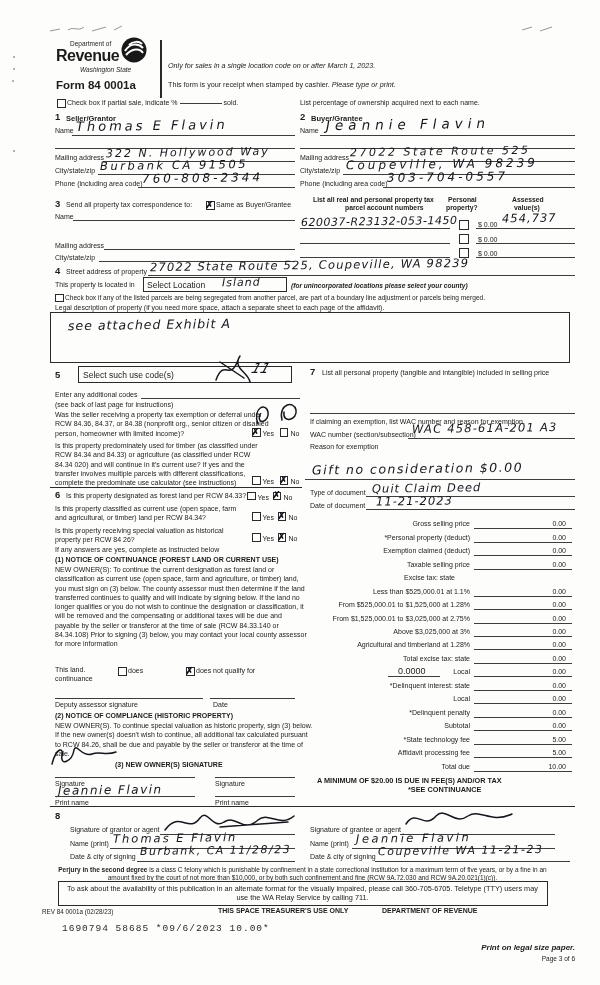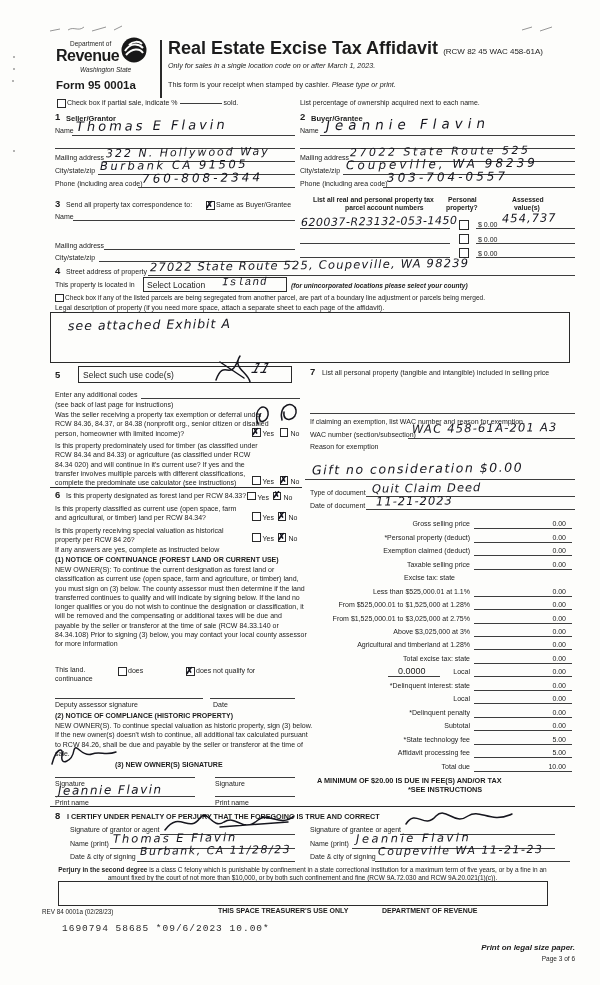--- a/index.html
+++ b/index.html
@@ -40,23 +40,22 @@
   <span class="dot" style="left:12px;top:80px;"></span>
   <span class="dot" style="left:13px;top:150px;"></span>
 
   <span class="t" style="left:70px;top:40px;font-size:6.5px;">Department of</span>
   <svg style="left:120px;top:36px;" width="28" height="28" viewBox="0 0 28 28">
     <circle cx="14" cy="14" r="12.5" fill="#181818"></circle>
     <path d="M5,15 C10,7 18,7 23,12 M6,19 C12,12 20,12 23,17 M9,9 C13,5 19,5 22,8" stroke="#fdfdfb" stroke-width="2" fill="none"></path>
   </svg>
   <span class="t b" style="left:56px;top:47px;font-size:16px;letter-spacing:-0.5px;">Revenue</span>
   <span class="t i" style="left:80px;top:66px;font-size:6.5px;">Washington State</span>
-  <span class="t b" style="left:56px;top:79px;font-size:11.5px;">Form 95 0001a</span>
+  <span class="t b" style="left:56px;top:79px;font-size:11.5px;">Form 84 0001a</span>
   <span class="hr" style="left:160px;top:40px;width:1.5px;height:58px;"></span>
-  <span class="t" style="left:168px;top:38px;font-size:18px;font-weight:bold;"><span>Real Estate Excise Tax Affidavit</span> <span style="font-size:8px;font-weight:normal;">(RCW 82 45 WAC 458-61A)</span></span>
   <span class="t" style="left:168px;top:61px;font-size:7.2px;font-style:italic;">Only for sales in a single location code on or after March 1, 2023.</span>
   <span class="t" style="left:168px;top:80px;font-size:7.2px;"><span>This form is your receipt when stamped by cashier.</span> <span class="i">Please type or print.</span></span>
 
   <span class="cb" style="left:57px;top:99px;"></span>
   <span class="t" style="left:67px;top:98.5px;"><span>Check box if partial sale, indicate %</span><span class="ln" style="position:static;display:inline-block;width:42px;height:1px;vertical-align:1px;margin:0 2px;"></span><span>sold.</span></span>
   <span class="t" style="left:300px;top:98.5px;">List percentage of ownership acquired next to each name.</span>
 
   <span class="t b" style="left:55px;top:111px;font-size:9.5px;">1</span>
   <span class="t b" style="left:66px;top:113.5px;font-size:7.5px;">Seller/Grantor</span>
   <span class="t" style="left:55px;top:127px;">Name</span>
@@ -123,21 +122,21 @@
   <span class="t" style="left:478px;top:250px;">$ 0.00</span>
   <span class="ln" style="left:476px;top:257px;width:99px;"></span>
 
   <span class="t b" style="left:55px;top:265px;font-size:9.5px;">4</span>
   <span class="t" style="left:66px;top:267.5px;">Street address of property</span>
   <span class="hw" style="left:150px;top:258px;font-size:11.5px;letter-spacing:1.2px;">27022 State Route 525, Coupeville, WA 98239</span>
   <span class="ln" style="left:148px;top:275px;width:427px;"></span>
   <span class="t" style="left:55px;top:281px;">This property is located in</span>
   <span class="box" style="left:143px;top:276.5px;width:142px;height:13px;"></span>
   <span class="t" style="left:147px;top:279.5px;font-size:8.5px;">Select Location</span>
-  <span class="hw" style="left:222px;top:276px;font-size:11px;letter-spacing:1px;font-family:Liberation Mono, monospace;">Island</span>
+  <span class="hw" style="left:222px;top:276px;font-size:11px;letter-spacing:1px;">Island</span>
   <span class="t b i" style="left:291px;top:281.5px;font-size:6.6px;">(for unincorporated locations please select your county)</span>
   <span class="cb" style="left:55px;top:293.5px;"></span>
   <span class="t" style="left:65px;top:293.5px;font-size:6.6px;">Check box if any of the listed parcels are being segregated from another parcel, are part of a boundary line adjustment or parcels being merged.</span>
   <span class="t" style="left:55px;top:304px;font-size:6.9px;">Legal description of property (if you need more space, attach a separate sheet to each page of the affidavit).</span>
   <span class="box" style="left:50px;top:312px;width:518px;height:49px;border-width:1px;"></span>
   <span class="hw" style="left:68px;top:317px;font-size:12.5px;letter-spacing:1px;">see attached Exhibit A</span>
 
   <span class="t b" style="left:55px;top:369px;font-size:9.5px;">5</span>
   <span class="box" style="left:78px;top:366px;width:212px;height:15px;"></span>
   <span class="t" style="left:83px;top:369.5px;font-size:8.5px;">Select such use code(s)</span>
@@ -263,26 +262,25 @@
   <span class="t" style="right:130px;top:736px;">*State technology fee</span>
     <span class="ln" style="left:474px;top:744px;width:98px;"></span>
     <span class="t" style="right:34px;top:736px;">5.00</span>
   <span class="t" style="right:130px;top:749px;">Affidavit processing fee</span>
     <span class="ln" style="left:474px;top:757px;width:98px;"></span>
     <span class="t" style="right:34px;top:749px;">5.00</span>
   <span class="t" style="right:130px;top:763px;">Total due</span>
     <span class="ln" style="left:474px;top:771px;width:98px;"></span>
     <span class="t" style="right:34px;top:763px;">10.00</span>
   <span class="t b" style="left:317px;top:776px;font-size:7.3px;">A MINIMUM OF $20.00 IS DUE IN FEE(S) AND/OR TAX</span>
-  <span class="t b" style="left:408px;top:785px;font-size:7.3px;">*SEE INSTRUCTIONS</span>
+  <span class="t b" style="left:408px;top:785px;font-size:7.3px;">*SEE CONTINUANCE</span>
 
   <span class="hr" style="left:50px;top:806px;width:525px;"></span>
 
   <span class="t b" style="left:55px;top:810px;font-size:9.5px;">8</span>
-  <span class="t b" style="left:67px;top:812px;font-size:7.2px;">I CERTIFY UNDER PENALTY OF PERJURY THAT THE FOREGOING IS TRUE AND CORRECT</span>
   <span class="t" style="left:70px;top:826px;">Signature of grantor or agent</span>
   <svg class="sig" style="left:162px;top:808px;" width="135" height="28">
       <path d="M3,22 C18,2 26,26 38,10 C46,0 50,22 62,14 C75,6 80,26 96,12 C106,3 118,20 132,8 M58,19 L126,14"></path>
     </svg>
   <span class="ln" style="left:160px;top:834px;width:135px;"></span>
   <span class="t" style="left:70px;top:840px;">Name (print)</span>
   <span class="hw" style="left:113px;top:831px;font-size:11.5px;letter-spacing:2px;">Thomas E Flavin</span>
   <span class="ln" style="left:110px;top:848px;width:185px;"></span>
   <span class="t" style="left:70px;top:853px;">Date &amp; city of signing</span>
   <span class="hw" style="left:140px;top:844px;font-size:11px;letter-spacing:1.5px;">Burbank, CA  11/28/23</span>
@@ -295,20 +293,21 @@
   <span class="t" style="left:310px;top:840px;">Name (print)</span>
   <span class="hw" style="left:356px;top:831px;font-size:11.5px;letter-spacing:2.5px;">Jeannie Flavin</span>
   <span class="ln" style="left:352px;top:848px;width:203px;"></span>
   <span class="t" style="left:310px;top:853px;">Date &amp; city of signing</span>
   <span class="hw" style="left:378px;top:844px;font-size:11px;letter-spacing:1.5px;">Coupeville  WA  11-21-23</span>
   <span class="ln" style="left:375px;top:861px;width:195px;"></span>
 
   <div class="p" style="left:50px;top:866px;width:505px;text-align:center;font-size:6.5px;line-height:7.8px;"><b>Perjury in the second degree</b><span> is a class C felony which is punishable by confinement in a state correctional institution for a maximum term of five years, or by a fine in an amount fixed by the court of not more than $10,000, or by both such confinement and fine (RCW 9A.72.030 and RCW 9A.20.021(1)(c)).</span></div>
 
   <span class="box" style="left:58px;top:881px;width:488px;height:23px;border-width:1.4px;"></span>
+  <div class="p" style="left:66px;top:884px;width:473px;text-align:center;font-size:7.3px;line-height:9px;">To ask about the availability of this publication in an alternate format for the visually impaired, please call 360-705-6705. Teletype (TTY) users may use the WA Relay Service by calling 711.</div>
 
   <span class="t" style="left:42px;top:908px;font-size:6.3px;">REV 84 0001a  (02/28/23)</span>
   <span class="t b" style="left:218px;top:907px;">THIS SPACE TREASURER'S USE ONLY</span>
   <span class="t b" style="left:382px;top:907px;">DEPARTMENT OF REVENUE</span>
   <span class="t" style="left:62px;top:923px;font-family:'Liberation Mono',monospace;font-size:9.5px;letter-spacing:1px;color:#2b2b2b;">1690794 58685 *09/6/2023 10.00*</span>
   <span class="t b i" style="right:25px;top:943px;font-size:8px;">Print on legal size paper.</span>
   <span class="t" style="right:25px;top:955px;font-size:6.5px;">Page 3 of 6</span>
 
 </div>
 

